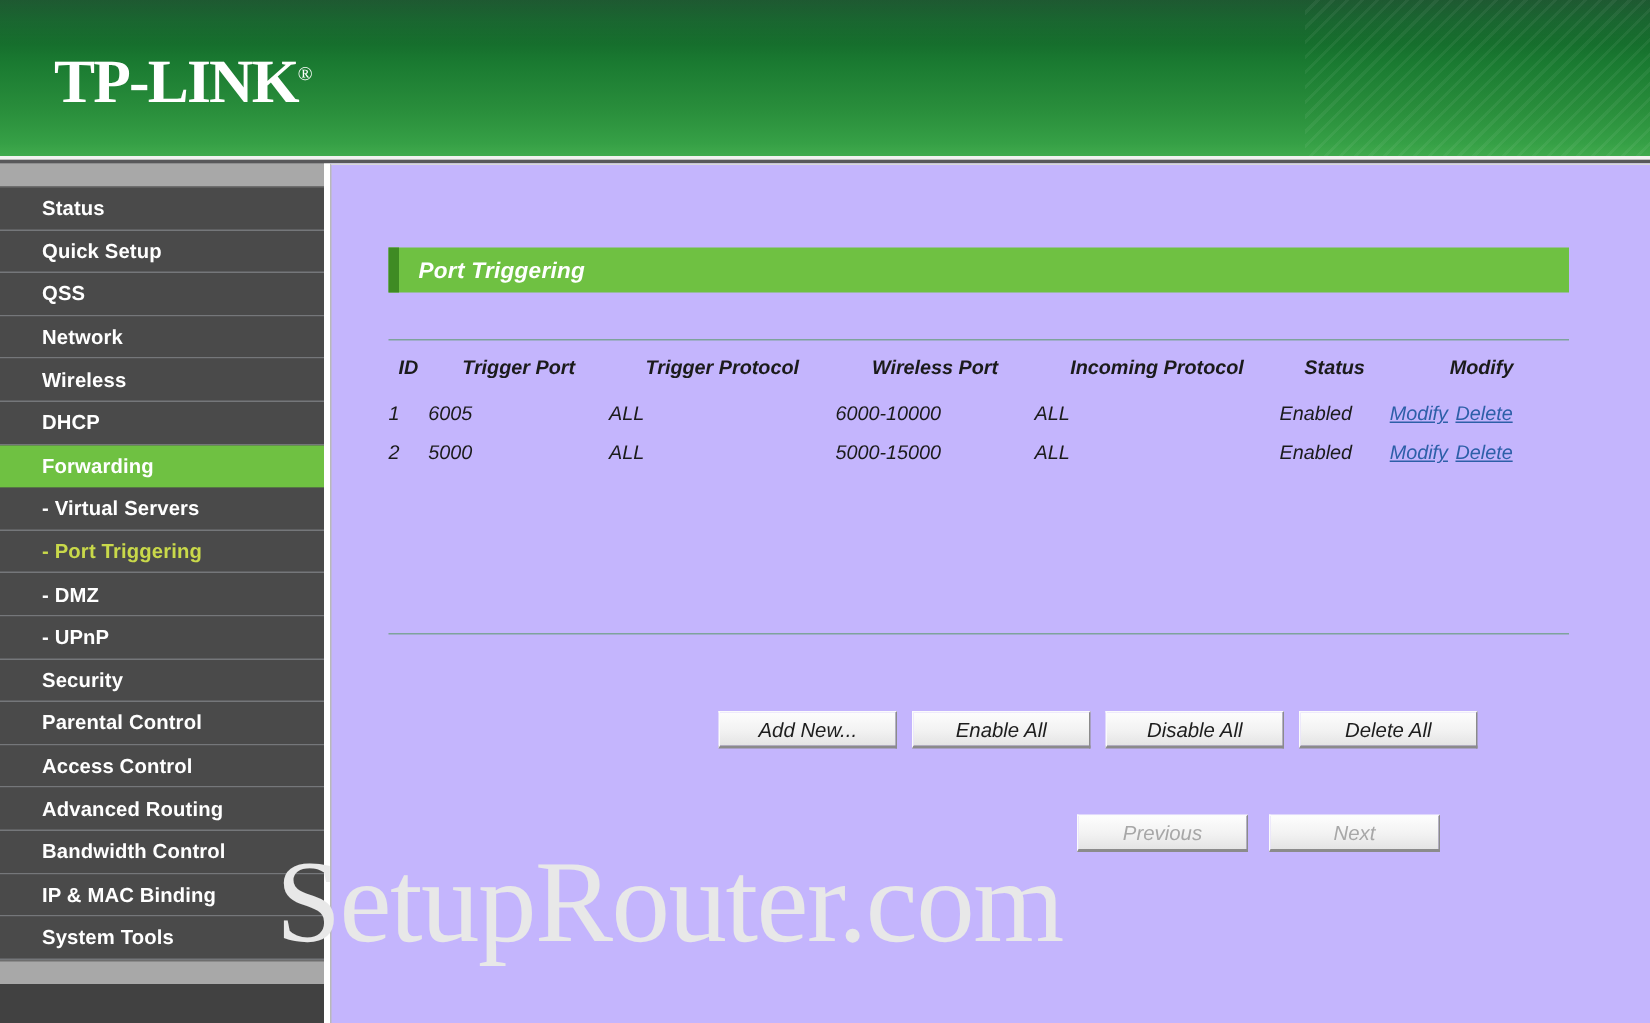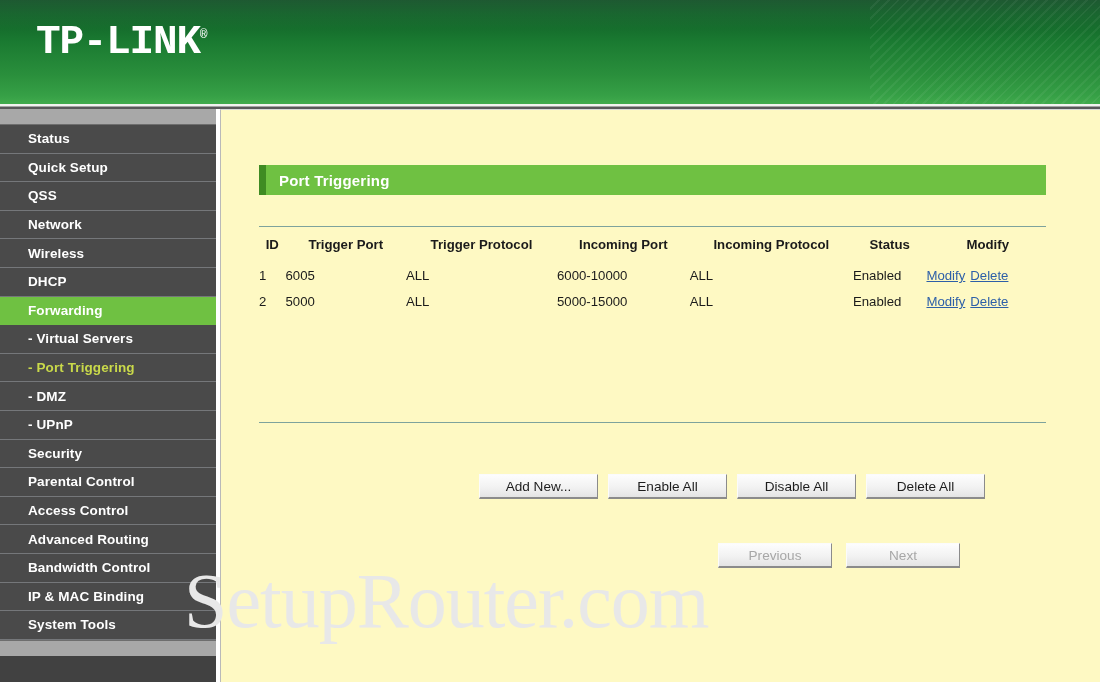--- a/index.html
+++ b/index.html
@@ -46,26 +46,26 @@
   #header-shine {
     position: absolute;
     left: 0; top: 0;
     width: 1100px; height: 30px;
     background: linear-gradient(to bottom, rgba(255,255,255,0.07), rgba(255,255,255,0));
     pointer-events: none;
   }
   #logo {
     position: absolute;
     left: 36px;
-    top: 22px;
+    top: 34px;
     font-size: 41px;
     font-weight: bold;
     color: #ffffff;
     letter-spacing: -1.2px;
-    font-family: Liberation Mono, monospace;
+    font-family: Liberation Serif, serif;
     line-height: 1;
   }
   #logo-reg {
     font-size: 13px;
     vertical-align: super;
     font-weight: normal;
     letter-spacing: 0;
   }
   #header-bottom-line {
     position: absolute;
@@ -120,23 +120,24 @@
     width: 4px; height: 573px;
     background: #ffffff;
   }
 
   
   #content {
     position: absolute;
     left: 220px; top: 109px;
     width: 880px;
     height: 573px;
-    background: #fef9c3;
+    background: #c4b5fd;
     border-left: 1px solid #b9b9b9;
     border-top: 1px solid #d8d8d8;
+    font-style: italic;
   }
 
   #page-banner {
     position: absolute;
     left: 38px; top: 55px;
     width: 787px;
     height: 30px;
     background: #6fc142;
     display: flex;
     align-items: center;
@@ -333,21 +334,21 @@
   </div>
 
   <div class="rule" id="rule-top"></div>
 
   <table id="tbl">
     <thead>
       <tr>
         <th class="c-id">ID</th>
         <th class="c-tp">Trigger Port</th>
         <th class="c-tproto">Trigger Protocol</th>
-        <th class="c-ip">Incoming Port</th>
+        <th class="c-ip">Wireless Port</th>
         <th class="c-iproto">Incoming Protocol</th>
         <th class="c-st">Status</th>
         <th class="c-mod">Modify</th>
       </tr>
     </thead>
     <tbody>
       <tr>
         <td>1</td>
         <td>6005</td>
         <td>ALL</td>

